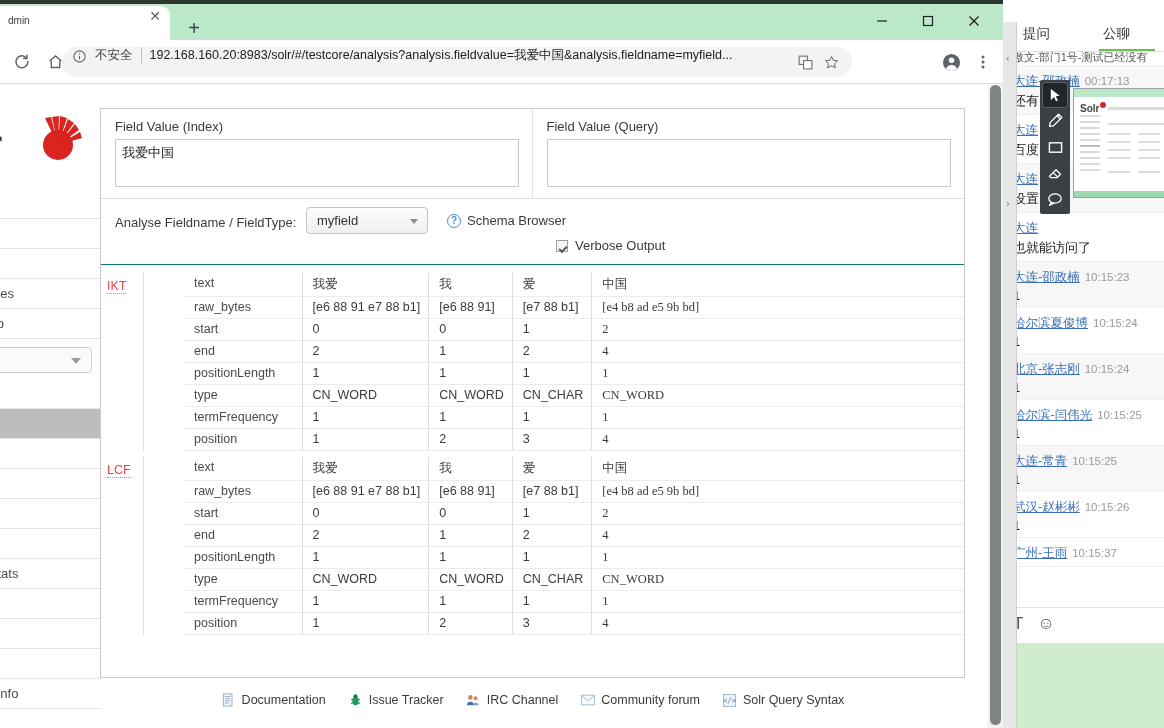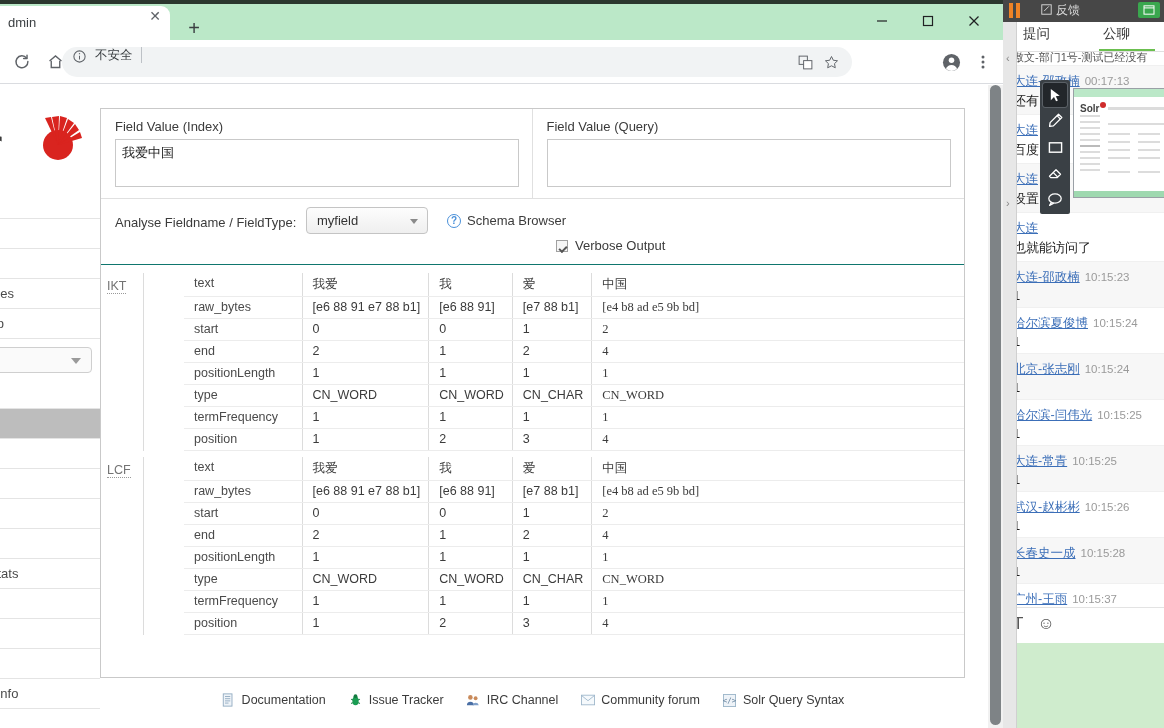--- a/index.html
+++ b/index.html
@@ -24,21 +24,21 @@
   .chrome-tabstrip-dark {
     position:absolute; left:0; top:0; width:1003px; height:4px; background:#2b372e;
   }
   .tab {
     position: absolute; left: -40px; top: 6px; width: 210px; height: 34px;
     background: #fff; border-radius: 9px 9px 0 0;
     display: flex; align-items: center;
   }
   .tab-title {
     position:absolute; left: 48px; top: 9px;
-    font-size: 13px; color: #3c4043; white-space: nowrap;
+    font-size: 10px; color: #3c4043; white-space: nowrap;
   }
   .tab-close {
     position:absolute; left: 146px; top: 7px; width: 18px; height: 18px;
     font-size: 14px; color: #5f6368; text-align:center; line-height:18px;
     cursor: pointer;
   }
   .tab-new {
     position:absolute; left: 182px; top: 17px; width: 24px; height: 24px;
     text-align:center; line-height: 22px; font-size: 20px; color: #3c4043;
     cursor: pointer;
@@ -139,21 +139,21 @@
     position:absolute; right: 10px; top: 30px; width: 128px; height: 29px;
     background: linear-gradient(#2a8fd8,#1673bb); border:1px solid #1565a8; border-radius:4px;
     color:#fff; font-size:13px; font-weight:bold; display:flex; align-items:center; justify-content:center;
     cursor:pointer; box-shadow: inset 0 1px 0 rgba(255,255,255,.25);
   }
   .funnel { margin-right:7px; }
 
   
   .result { position:relative; padding: 8px 0 0 0;}
   .rgroup { position:relative; margin-bottom: 6px; }
-  .rname { position:absolute; left: 6px; top: 6px; font-size: 12.5px; color:#737373;
+  .rname { position:absolute; left: 6px; top: 6px; font-size: 12.5px; color:#ef4444;
            border-bottom: 1px dotted #999; cursor:help;}
   .rtable { margin-left: 42px; border-left: 1px solid #dcdcdc; padding-left: 40px; }
   .rtable table { border-collapse: collapse; width: 100%; }
   .rtable td {
     font-size: 12.5px; color:#3b3b3b; padding: 3px 8px 3px 10px;
     border-bottom: 1px solid #ececec; vertical-align: top; white-space: nowrap;
   }
   .rtable td.attr { width: 118px; color:#4a4a4a; }
   .rtable td.tok { border-left: 1px solid #dcdcdc;}
   .rtable td.c0 { width: 122px; }
@@ -268,20 +268,21 @@
       <div class="omnibox">
         <div class="omni-info">
           <svg width="15" height="15" viewBox="0 0 20 20" fill="none" stroke="#5f6368" stroke-width="1.4">
             <circle cx="10" cy="10" r="7.5"></circle>
               <line x1="10" y1="9" x2="10" y2="14"></line>
               <circle cx="10" cy="6.2" r="0.9" fill="#5f6368" stroke="none"></circle>
           </svg>
         </div>
         <span class="omni-notsecure">不安全</span>
         <span class="omni-sep"></span>
+        <span class="omni-url">192.168.160.20:8983/solr/#/testcore/analysis?analysis.fieldvalue=我爱中国&amp;analysis.fieldname=myfield...</span>
         <div class="omni-right">
           <div>
             <svg width="15" height="15" viewBox="0 0 20 20" fill="none" stroke="#5f6368" stroke-width="1.3">
               <rect x="1.5" y="1.5" width="11" height="11"></rect>
                 <rect x="7.5" y="7.5" width="11" height="11" fill="#fff"></rect>
             </svg>
           </div>
           <div>
             <svg width="15" height="15" viewBox="0 0 20 20" fill="none" stroke="#5f6368" stroke-width="1.3">
               <path d="M10 2l2.4 5 5.6.7-4 3.8 1 5.5L10 14.4 4.9 17l1-5.5-4-3.8L7.6 7z"></path>
@@ -581,38 +582,20 @@
       </div>
 
       <div class="page-scrollbar">
         <div class="thumb"></div>
       </div>
     </div>
   </div>
 
   <div class="chat">
 
-    <div class="chat-topbar">
-      <div class="pause-ico"><i></i><i></i></div>
-      <div class="fb">
-        <span class="ic">
-          <svg width="11" height="11" viewBox="0 0 14 14" fill="none" stroke="#d8d8d8" stroke-width="1.2">
-              <rect x="1" y="1" width="12" height="12"></rect>
-              <path d="M4 9l6-6"></path>
-            </svg>
-        </span>
-        <span>反馈</span>
-      </div>
-      <div class="green-btn">
-        <svg width="12" height="10" viewBox="0 0 14 12" fill="none" stroke="#ffffff" stroke-width="1.2">
-            <rect x="1" y="1" width="12" height="10"></rect>
-            <line x1="1" y1="3.5" x2="13" y2="3.5"></line>
-          </svg>
-      </div>
-    </div>
 
     <div class="chat-tabs">
       <div class="ctab t1">提问</div>
       <div class="ctab t2">公聊</div>
       <div class="ctab-underline"></div>
     </div>
 
     <div class="chat-clip">
       <div class="msg" style="padding-top:0;height:14px;overflow:hidden">
         <div class="body" style="margin-top:-2px;color:#555;font-size:11px">嗷文-部门1号-测试已经没有大文本</div>
@@ -648,24 +631,20 @@
       <div class="msg">
         <span class="who">哈尔滨-闫伟光</span><span class="tm">10:15:25</span>
         <div class="body">1</div>
       </div>
       <div class="msg alt">
         <span class="who">大连-常青</span><span class="tm">10:15:25</span>
         <div class="body">1</div>
       </div>
       <div class="msg">
         <span class="who">武汉-赵彬彬</span><span class="tm">10:15:26</span>
-        <div class="body">1</div>
-      </div>
-      <div class="msg alt">
-        <span class="who">长春史一成</span><span class="tm">10:15:28</span>
         <div class="body">1</div>
       </div>
       <div class="msg">
         <span class="who">广州-王雨</span><span class="tm">10:15:37</span>
         
       </div>
     </div>
 
     <div class="chat-toolbar">
       <span class="ct-ico">T</span>

